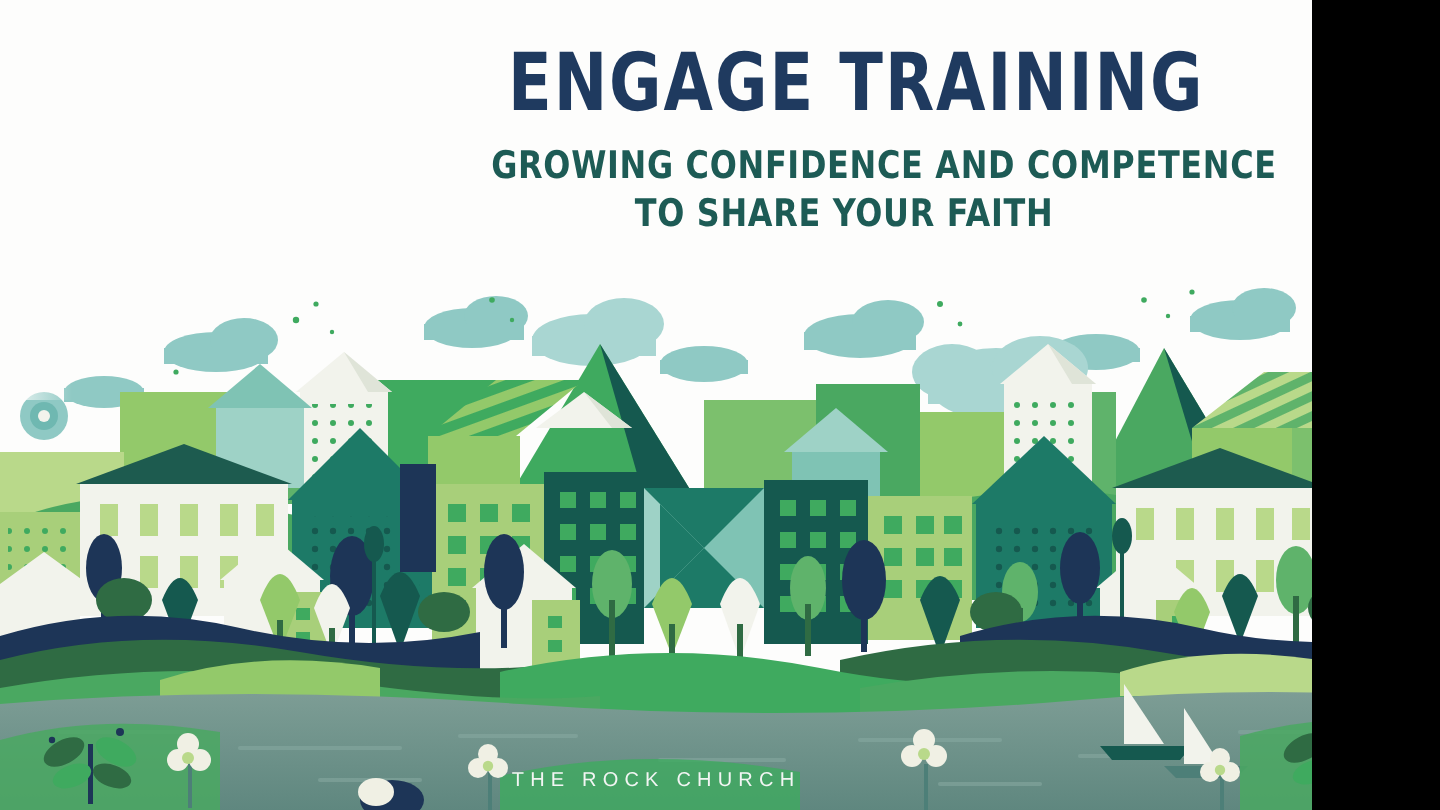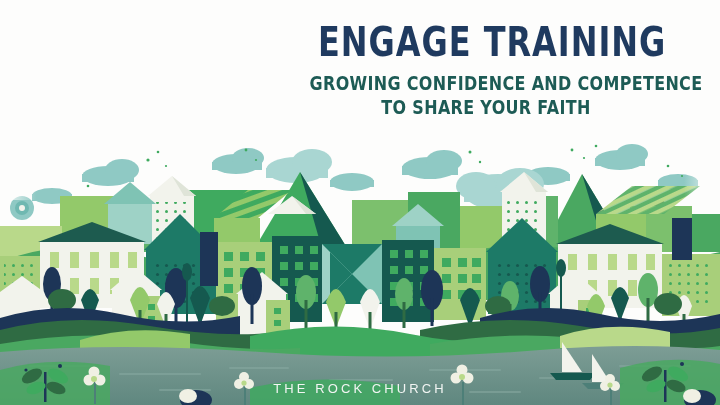--- a/index.html
+++ b/index.html
@@ -1,17 +1,17 @@
 <!DOCTYPE html>
 <html><head>
 <meta charset="utf-8">
 <style>
   html,body{margin:0;padding:0;background:#000;}
   body{font-family:"Liberation Sans",sans-serif;}
-  #stage{position:relative;width:720px;height:405px;overflow:hidden;background:#fdfdfc;}
+  #stage{position:relative;width:656px;height:405px;overflow:hidden;background:#fdfdfc;}
   #art{position:absolute;inset:0;width:720px;height:405px;display:block;}
   .txtblock{position:absolute;right:24px;top:22px;width:420px;text-align:center;pointer-events:none;}
   .title{
     font-family:"DejaVu Sans",sans-serif;
     font-weight:700;
     font-size:40px;
     line-height:1.0;
     letter-spacing:1.2px;
     color:#1f3a5f;
     transform:scaleX(0.80);
@@ -27,21 +27,21 @@
     letter-spacing:0.4px;
     color:#1d5b55;
     transform:scaleX(0.84);
     transform-origin:center;
     margin:0;
     white-space:nowrap;
   }
   .footer{
     position:absolute;left:0;right:0;bottom:9px;text-align:center;
     font-family:"Liberation Sans",sans-serif;
-    font-size:13px;font-weight:400;letter-spacing:3.1px;
+    font-size:10px;font-weight:400;letter-spacing:3.1px;
     color:#f2f5f3;pointer-events:none;
   }
 </style>
 </head>
 <body>
 
 <div id="stage">
 
   <svg id="art" viewBox="0 0 720 405" preserveAspectRatio="none">
     <defs>

